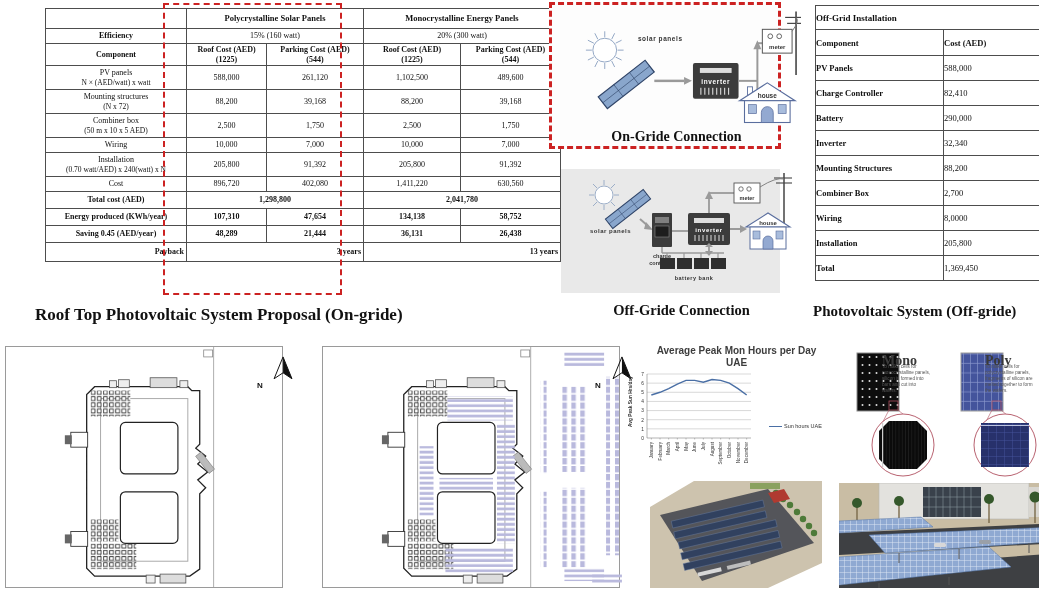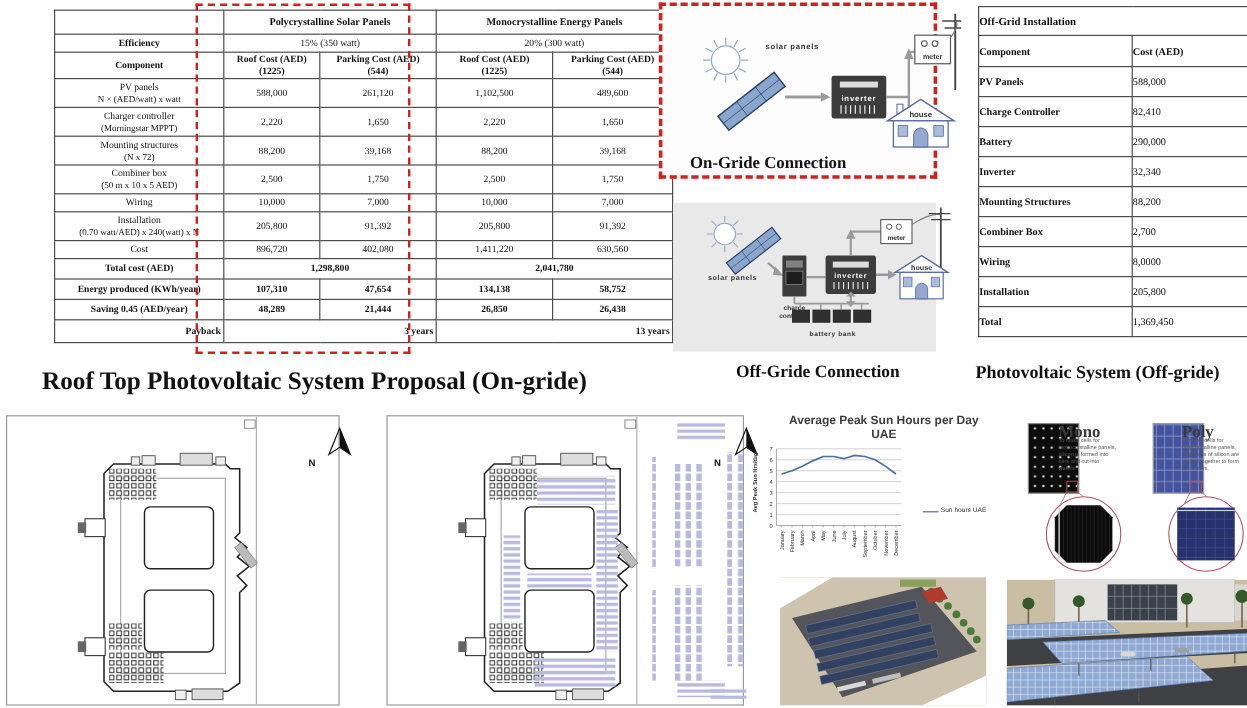--- a/index.html
+++ b/index.html
@@ -18,28 +18,28 @@
   tr.sm  td { height:15px;margin-top:24px; }
   tr.md  td { height:22px; }
   tr.lg  td { height:24px; }
   tr.bt  td { height:17px; }
   tr.pb  td { height:19px;text-align:right; }
 
   #poly-highlight { left:163px; top:3px; width:179px; height:292px;
     border:2px dashed #cc2222; pointer-events:none; }
 
   .caption { font-weight:bold; font-size:15px; white-space:nowrap; }
-  #ongrid-caption { left:12px; top:305px; font-size:21px; }
+  #ongrid-caption { left:12px; top:305px; font-size:17px; }
   #offgrid-diagram-caption { left:545px; top:302px; width:250px; text-align:center; font-size:14.5px; }
   #offgrid-table-caption { left:790px; top:303px; width:249px; text-align:left; }
 
   
   #ongrid-diagram { left:549px; top:2px; width:232px; height:147px;
     border:3px dashed #cc2222; background:#fdfdfd; }
-  #ongrid-diagram-caption { left:0; right:0; bottom:1px; text-align:left;
+  #ongrid-diagram-caption { left:0; right:0; bottom:1px; text-align:center;
     font-size:14px; font-weight:bold; }
   #offgrid-diagram { left:561px; top:169px; width:219px; height:124px; background:#e9e9e9; }
   svg text { font-family:"Liberation Sans", sans-serif; }
 
   
   #offgrid-table-panel { left:792px; top:5px; width:238px; }
   table.otable { border-collapse:collapse; width:238px; table-layout:fixed; }
   table.otable td { border:1px solid #4d4d4d; text-align:left; vertical-align:middle;
     font-size:8.5px; height:25px; }
   table.otable tr.t td { height:24px; font-size:9px; }
@@ -144,21 +144,21 @@
         <col style="width:100px">
       </colgroup>
     <tbody>
       <tr class="gh">
         <td></td>
         <td colspan="2" class="b">Polycrystalline Solar Panels</td>
         <td colspan="2" class="b">Monocrystalline Energy Panels</td>
       </tr>
       <tr class="sm">
         <td class="b">Efficiency</td>
-        <td colspan="2">15% (350 watt)</td>
+        <td colspan="2">15% (160 watt)</td>
         <td colspan="2">20% (300 watt)</td>
       </tr>
       <tr class="md">
         <td class="b">Component</td>
         <td class="b">
             <div>Roof Cost (AED)</div>
             <div>(1225)</div>
           </td>
         <td class="b">
             <div>Parking Cost (AED)</div>
@@ -175,30 +175,20 @@
       </tr>
       <tr class="lg">
         <td>
             <div>PV panels</div>
             <div class="sub">N × (AED/watt) x  watt</div>
           </td>
         <td>588,000</td>
         <td>261,120</td>
         <td>1,102,500</td>
         <td>489,600</td>
-      </tr>
-      <tr class="lg">
-        <td>
-            <div>Charger controller</div>
-            <div class="sub">(Morningstar MPPT)</div>
-          </td>
-        <td>2,220</td>
-        <td>1,650</td>
-        <td>2,220</td>
-        <td>1,650</td>
       </tr>
       <tr class="lg">
         <td>
             <div>Mounting structures</div>
             <div class="sub">(N x 72)</div>
           </td>
         <td>88,200</td>
         <td>39,168</td>
         <td>88,200</td>
         <td>39,168</td>
@@ -246,21 +236,21 @@
         <td class="b">Energy produced (KWh/year)</td>
         <td class="b">107,310</td>
         <td class="b">47,654</td>
         <td class="b">134,138</td>
         <td class="b">58,752</td>
       </tr>
       <tr class="bt">
         <td class="b">Saving 0.45  (AED/year)</td>
         <td class="b">48,289</td>
         <td class="b">21,444</td>
-        <td class="b">26,850</td>
+        <td class="b">36,131</td>
         <td class="b">26,438</td>
       </tr>
       <tr class="pb">
         <td class="b">Payback</td>
         <td colspan="2" class="b">3 years</td>
         <td colspan="2" class="b">13 years</td>
       </tr>
     </tbody>
   </table>
 </div>
@@ -525,21 +515,21 @@
     </g>
     <g transform="translate(278,10)">
       <path d="M0,0 L9,22 L0,16 L-9,22 Z" fill="none" stroke="#111" stroke-width="1"></path>
       <path d="M0,0 L9,22 L0,16 Z" fill="#111"></path>
     </g>
   </svg>
   <span class="north-label" style="left:272px; top:34px;">N</span>
 </div>
 
 <div id="sun-chart" class="abs">
-  <div id="chart-title">Average Peak Sun Hours per Day</div>
+  <div id="chart-title">Average Peak Mon Hours per Day</div>
   <div id="chart-subtitle">UAE</div>
   <div id="chart-ylabel">Avg Peak Sun Hrs/day</div>
   <svg id="chart-svg" width="140" height="112" viewBox="0 0 140 112" style="position:absolute; left:6px; top:24px;">
       <line x1="14" y1="69" x2="118" y2="69" stroke="#808080" stroke-width="0.6"></line>
       <text x="11" y="70.8" text-anchor="end" font-size="4.8" fill="#333">0</text>
       <line x1="14" y1="59.85714285714286" x2="118" y2="59.85714285714286" stroke="#c0c0c0" stroke-width="0.6"></line>
       <text x="11" y="61.65714285714286" text-anchor="end" font-size="4.8" fill="#333">1</text>
       <line x1="14" y1="50.714285714285715" x2="118" y2="50.714285714285715" stroke="#c0c0c0" stroke-width="0.6"></line>
       <text x="11" y="52.51428571428571" text-anchor="end" font-size="4.8" fill="#333">2</text>
       <line x1="14" y1="41.57142857142857" x2="118" y2="41.57142857142857" stroke="#c0c0c0" stroke-width="0.6"></line>

